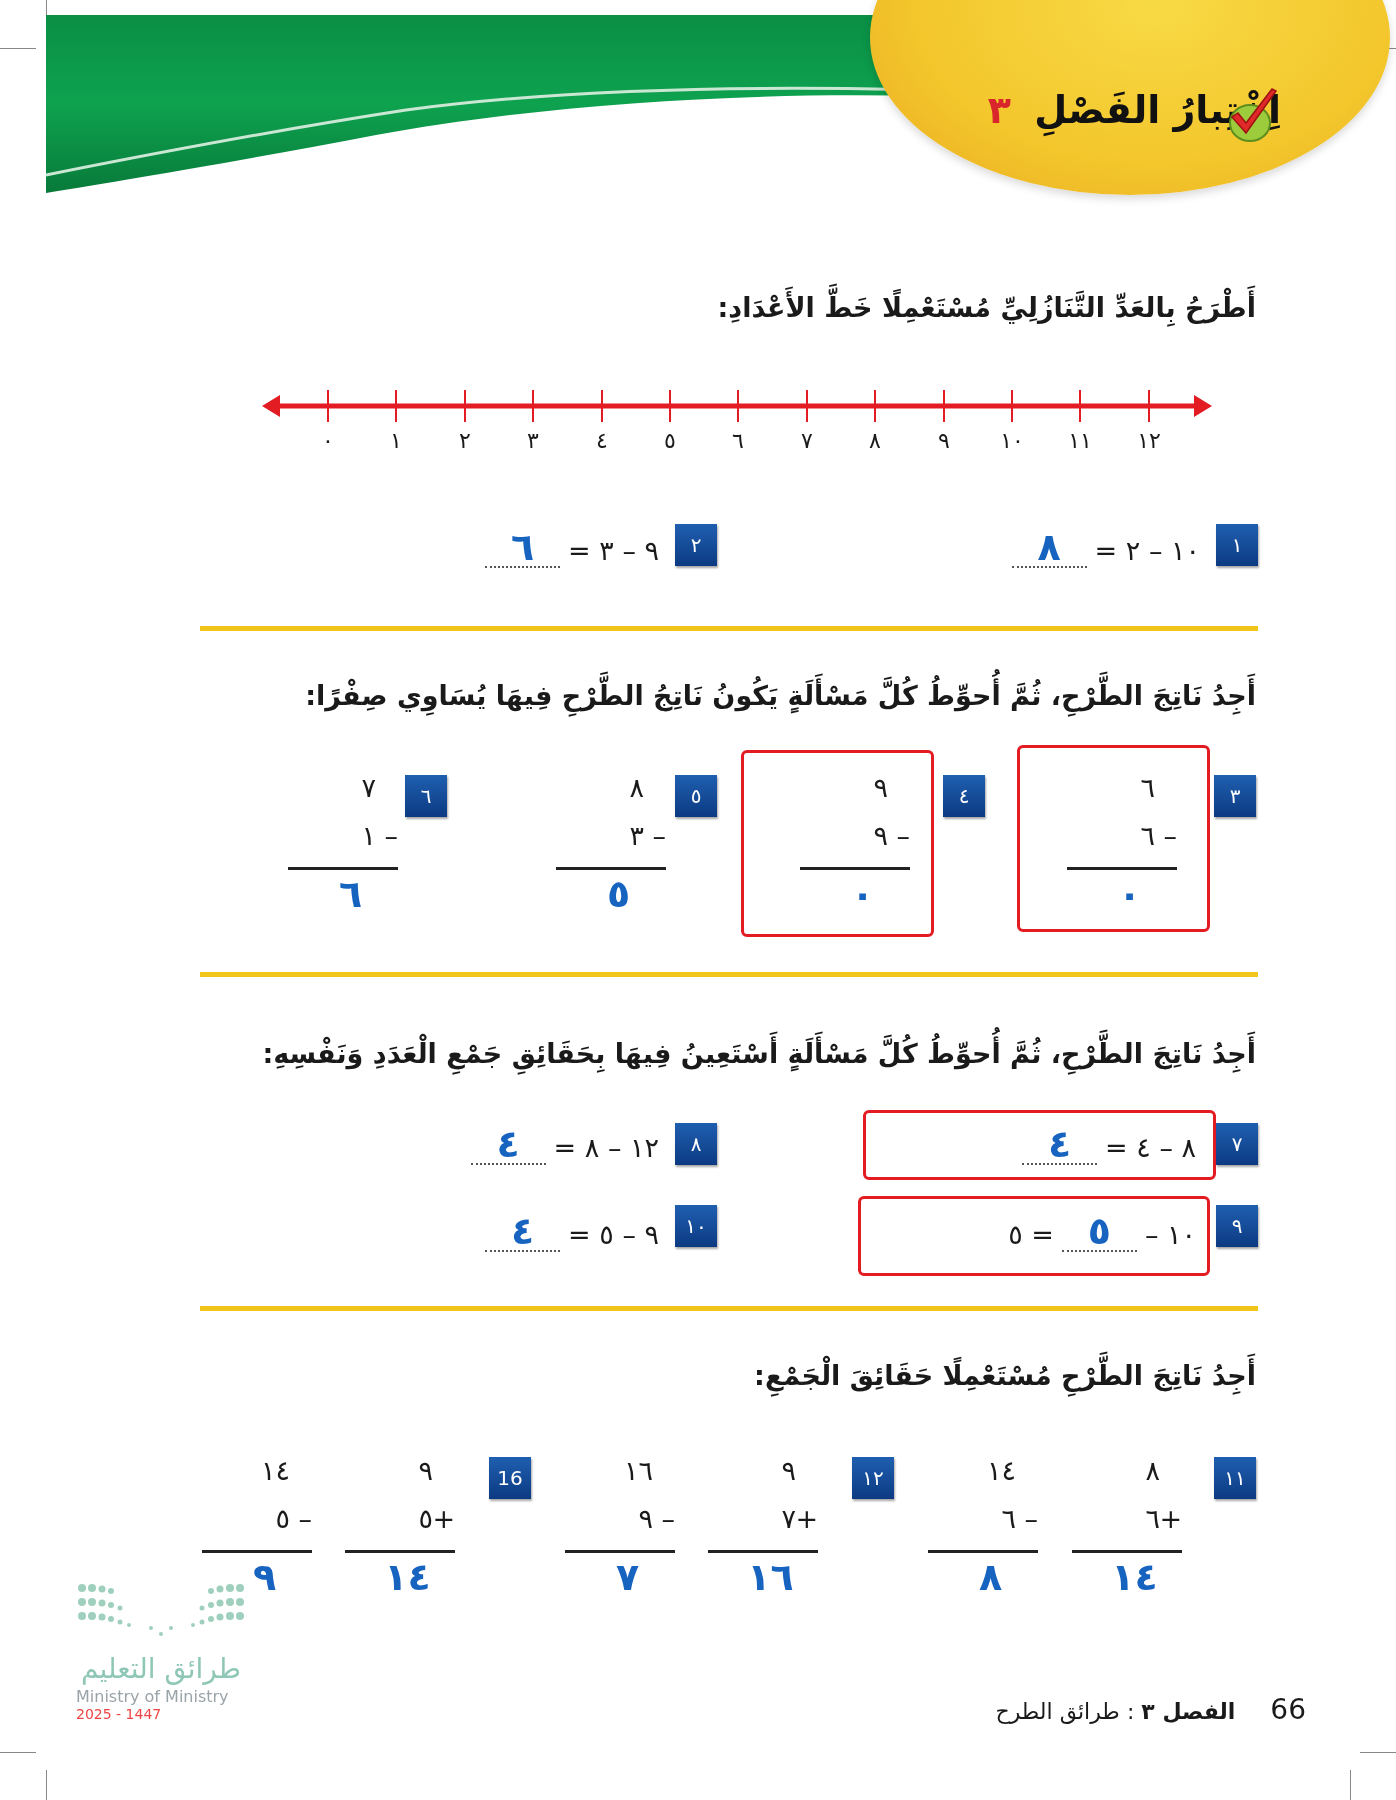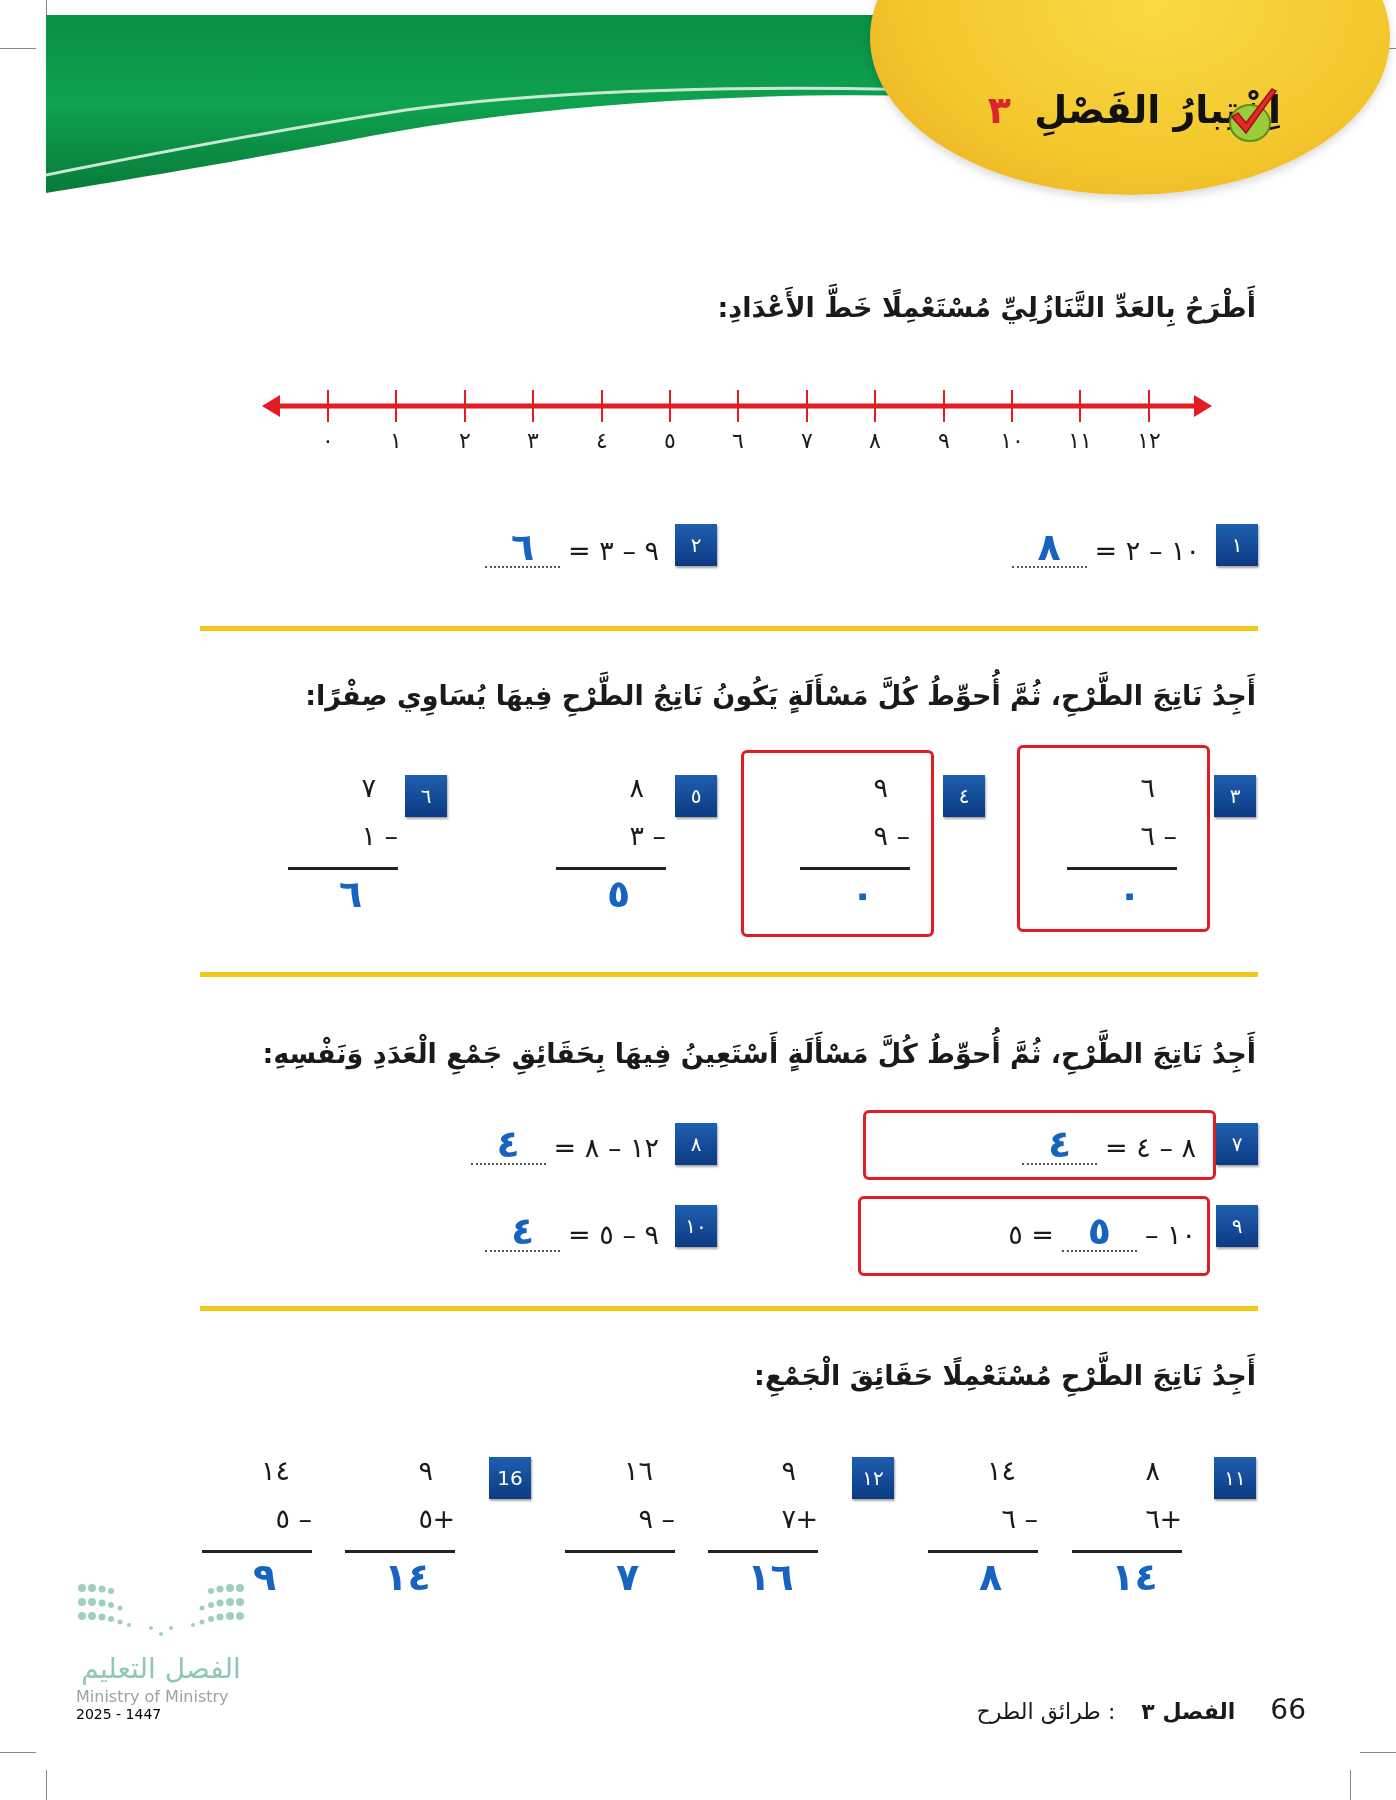--- a/index.html
+++ b/index.html
@@ -28,25 +28,25 @@
   .vprob .top { position: absolute; right: 22px; top: 0; }
   .vprob .mid { position: absolute; right: 0; top: 48px; width: 110px; text-align: right; }
   .vprob .mid .op { position: absolute; right: 0; }
   .vprob .mid .num { position: absolute; right: 22px; }
   .vprob .rule { position: absolute; right: 0; top: 95px; width: 110px; height: 3px; background: #222; }
   .vprob .res { position: absolute; right: 0; top: 100px; width: 95px; text-align: center; color: #1763c0;
                 font-weight: bold; font-size: 38px; }
   .numline-label { position: absolute; top: 428px; font-size: 22px; width: 30px; text-align: center; }
   .footer { position: absolute; right: 90px; top: 1693px; direction: rtl; font-size: 22px; white-space: nowrap; }
   .footer .pg { font-size: 28px; margin-left: 28px; }
-  .footer .chap { font-weight: bold; margin-left: 19px; }
+  .footer .chap { font-weight: bold; }
   .logo { position: absolute; left: 76px; top: 1580px; width: 170px; }
   .logo .ar { color: #8fc7b6; font-size: 28px; direction: rtl; text-align: center; margin-top: 8px; }
   .logo .en { color: #9aa3a8; font-size: 16px; margin-top: 2px; }
-  .logo .yr { color: #000000; font-size: 14px; }
+  .logo .yr { color: #ef4444; font-size: 14px; }
 </style>
 </head>
 <body>
 
 <div class="crop" style="left:0;top:48px;width:36px;height:1px;"></div>
 <div class="crop" style="left:46px;top:0;width:1px;height:30px;"></div>
 <div class="crop" style="left:1360px;top:48px;width:36px;height:1px;"></div>
 <div class="crop" style="left:1350px;top:0;width:1px;height:30px;"></div>
 <div class="crop" style="left:0;top:1752px;width:36px;height:1px;"></div>
 <div class="crop" style="left:46px;top:1770px;width:1px;height:30px;"></div>
@@ -322,21 +322,21 @@
         <circle cx="154" cy="36" r="4"></circle>
         <circle cx="144" cy="37" r="3.5"></circle>
         <circle cx="135" cy="39" r="3"></circle>
         <circle cx="126" cy="42" r="2.5"></circle>
         <circle cx="117" cy="45" r="2"></circle>
       <circle cx="85" cy="54" r="2"></circle>
         <circle cx="75" cy="48" r="2"></circle>
         <circle cx="95" cy="48" r="2"></circle>
     </g>
   </svg>
-  <div class="ar">الفصل التعليم</div>
+  <div class="ar">طرائق التعليم</div>
   <div class="en">Ministry of Ministry</div>
   <div class="yr">2025 - 1447</div>
 </div>
 
 <div class="footer">
   <span class="pg">66</span>
   <span class="chap">الفصل ٣</span>
   <span>:</span>
   <span>طرائق الطرح</span>
 </div>

